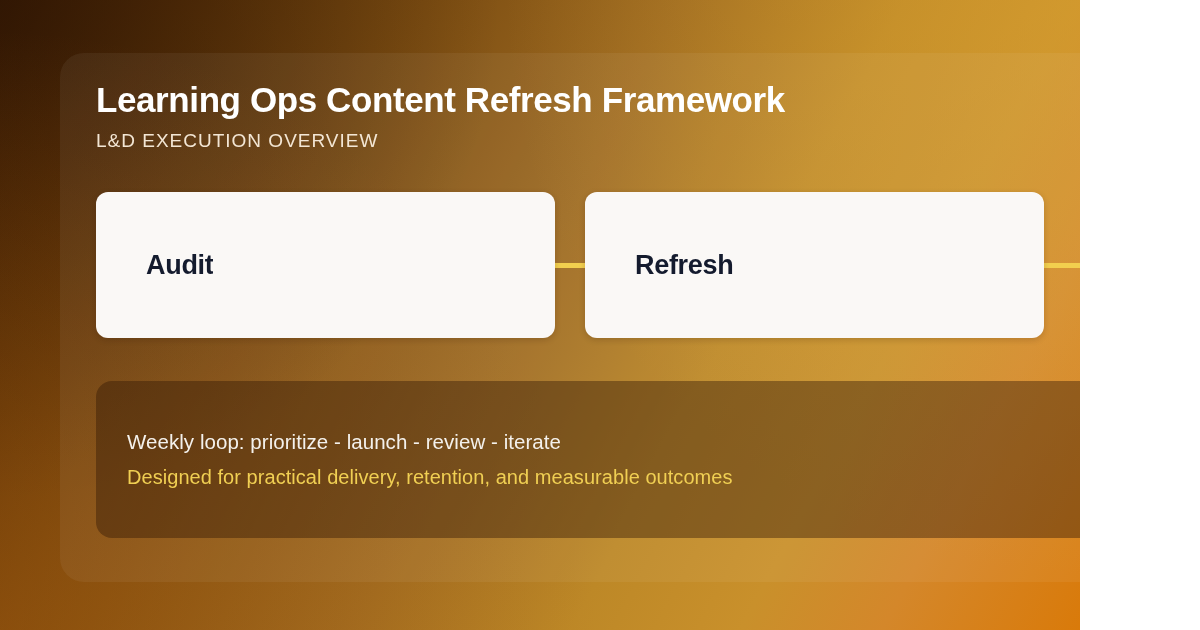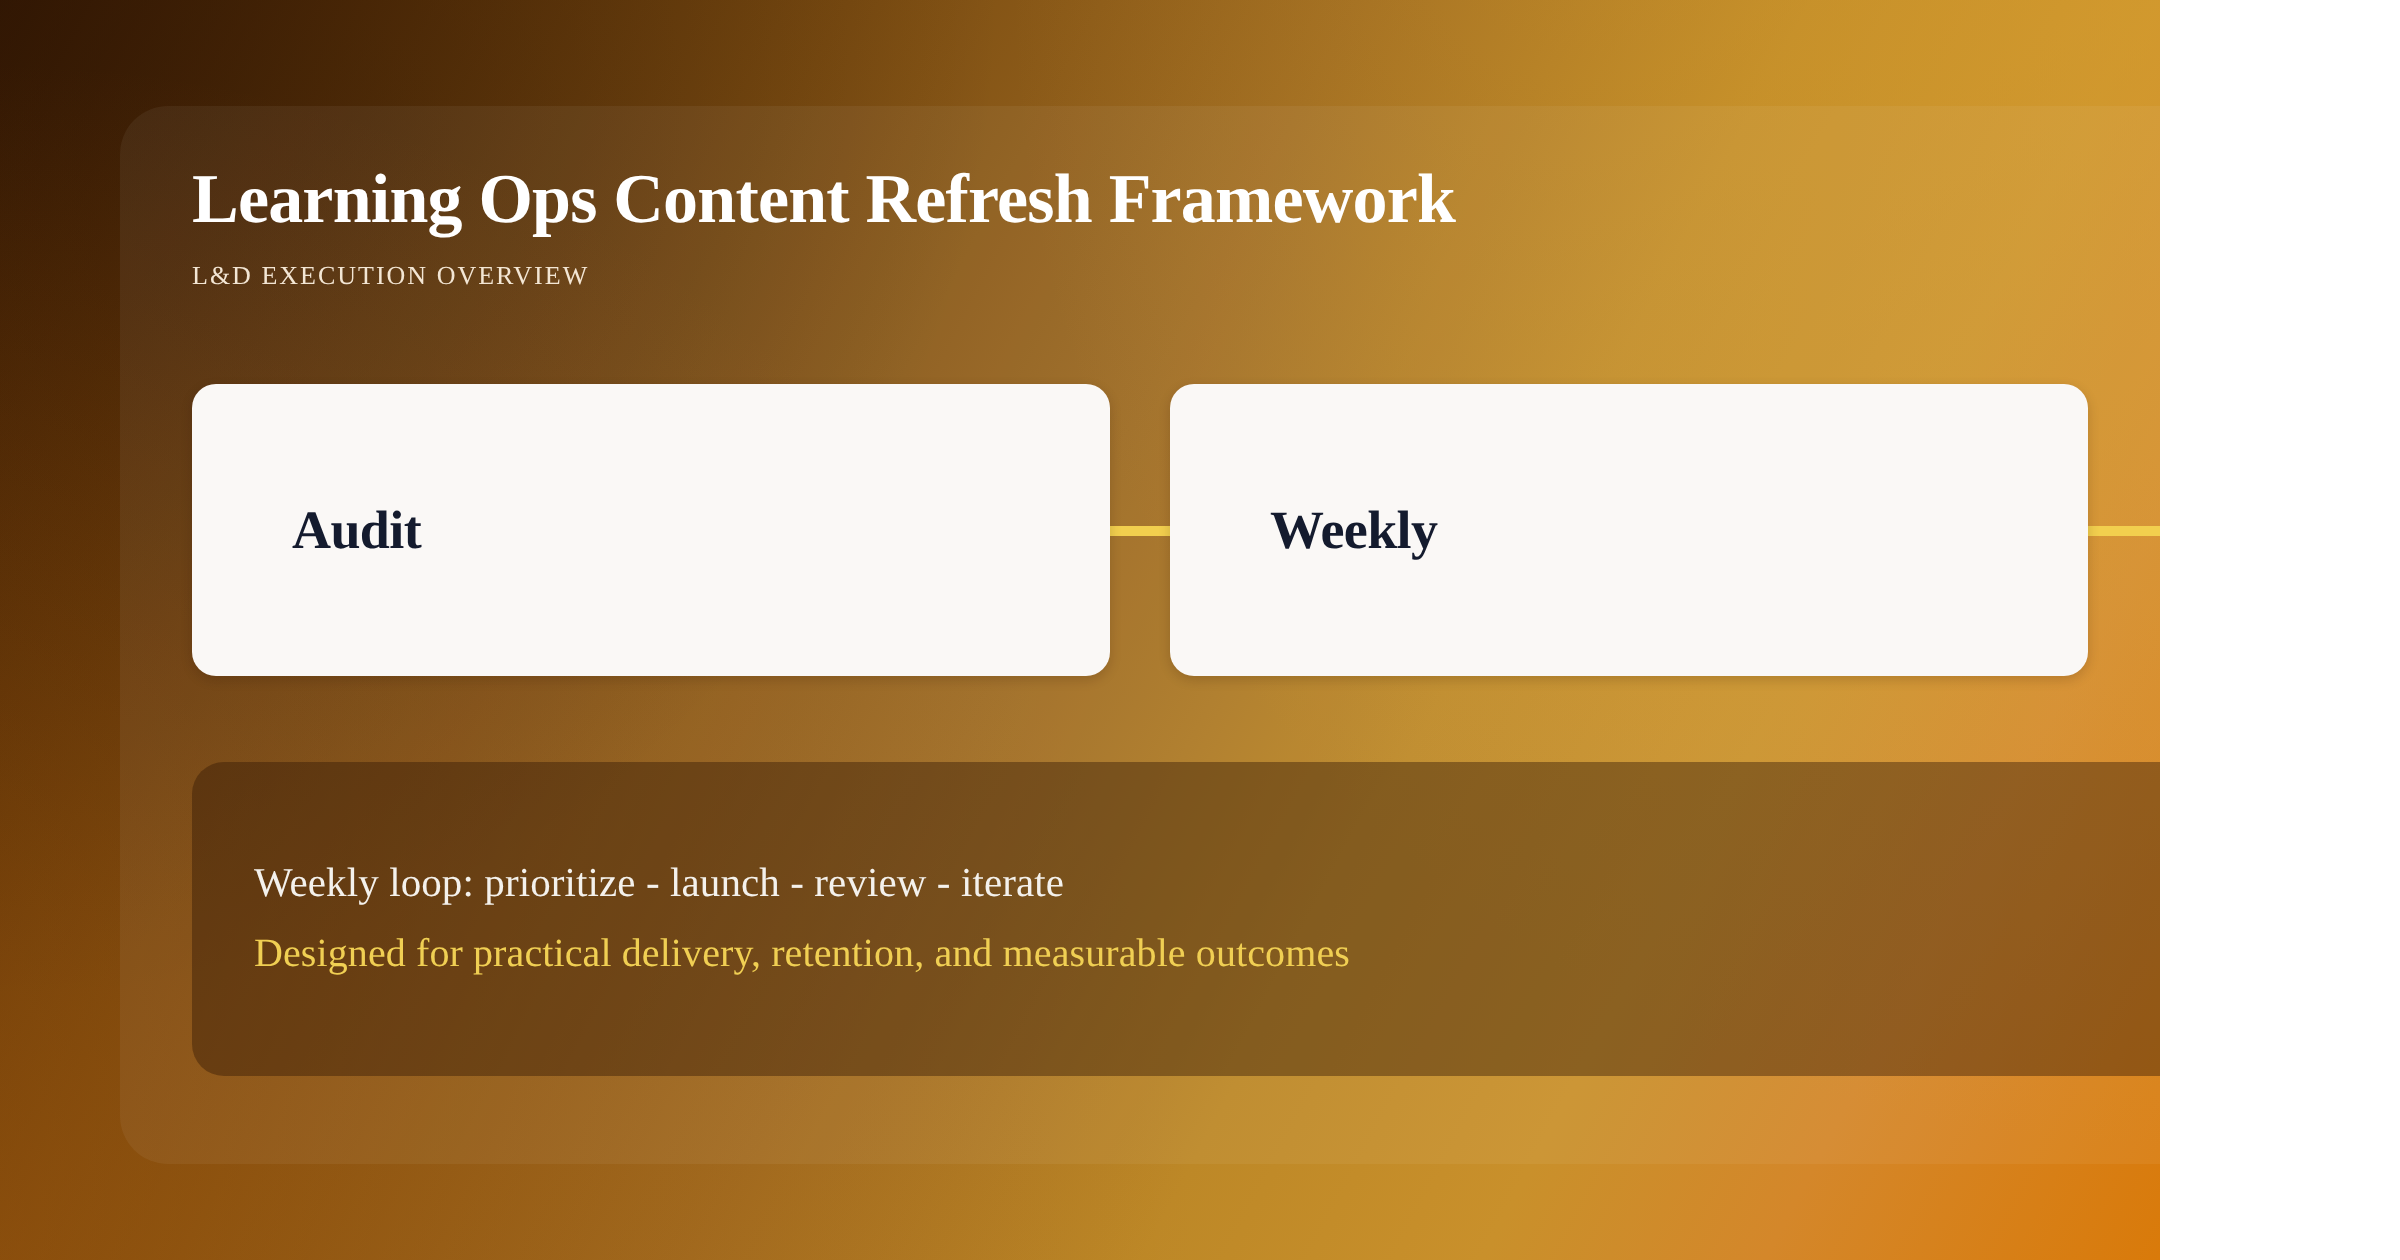--- a/index.html
+++ b/index.html
@@ -17,21 +17,20 @@
       linear-gradient(118deg,
         #3f1f05 0%,
         #5a3208 13%,
         #7b4c11 30%,
         #9d6a21 48%,
         #bd8827 64%,
         #c9902b 76%,
         #d4872a 86%,
         #d97a0a 100%);
     overflow:hidden;
-    font-family:Liberation Serif, serif;
   }
 
   
   #stage::before {
     content:"";
     position:absolute; inset:0;
     background:
       radial-gradient(circle at 100% 0%, rgba(216,160,48,.55) 0%, rgba(216,160,48,0) 46%),
       radial-gradient(circle at 0% 100%, rgba(190,100,10,.35) 0%, rgba(190,100,10,0) 48%),
       radial-gradient(circle at 0% 0%, rgba(38,16,2,.55) 0%, rgba(38,16,2,0) 40%);
@@ -57,21 +56,21 @@
     font-size:35px;
     font-weight:bold;
     color:#ffffff;
     letter-spacing:-.4px;
     line-height:1.12;
     white-space:nowrap;
   }
 
   .subtitle {
     margin-top:11px;
-    font-size:13px;
+    font-size:19px;
     font-weight:400;
     color:#f3e6d4;
     letter-spacing:1.0px;
     text-transform:uppercase;
     white-space:nowrap;
   }
 
   
   .steps {
     position:absolute;
@@ -157,21 +156,21 @@
 
       <div class="steps">
 
         <div class="step-card">
           <span class="step-label">Audit</span>
         </div>
 
         <div class="connector"></div>
 
         <div class="step-card">
-          <span class="step-label">Weekly</span>
+          <span class="step-label">Refresh</span>
         </div>
 
         <div class="connector"></div>
 
 
         <div class="connector"></div>
 
 
       </div>
 

